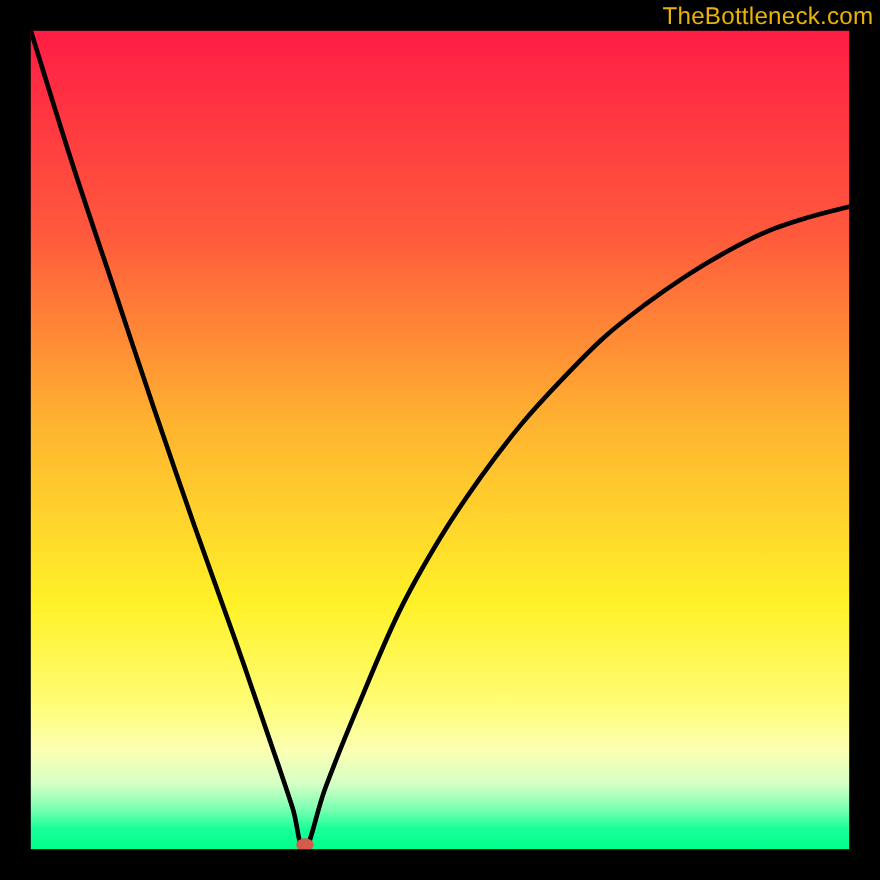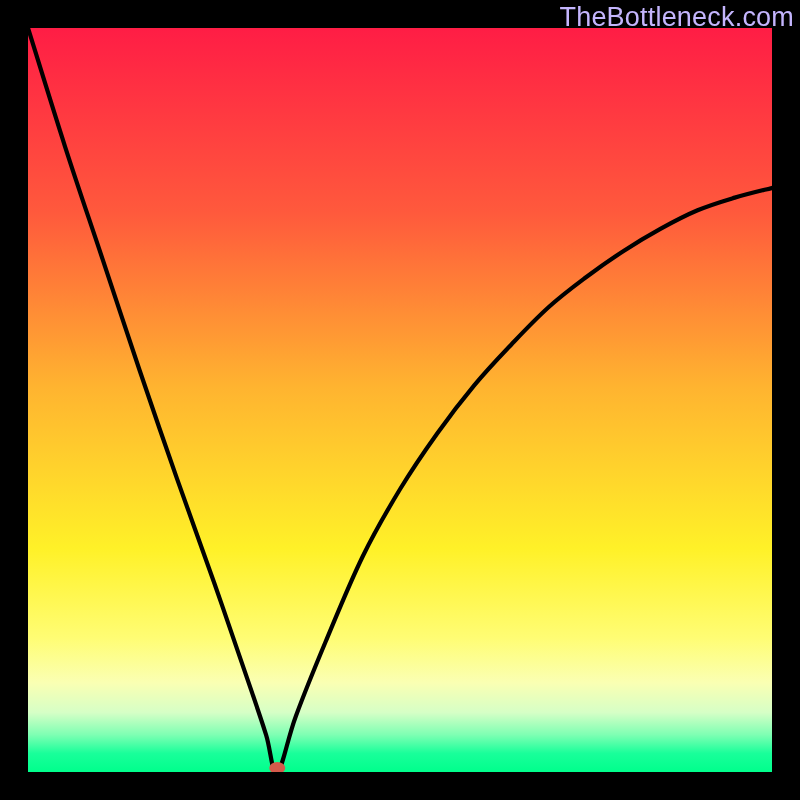--- a/index.html
+++ b/index.html
@@ -36,22 +36,22 @@
       #d6ffc6 92%,
       #7effb3 95%,
       #19ff9a 97.5%,
       #00ff8c 100%
     );
   }
   .watermark {
     position: absolute;
     top: 2px;
     right: 6px;
-    color: #c4b5fd;
-    font-size: 27px;
+    color: #eab308;
+    font-size: 22px;
     font-weight: 500;
     letter-spacing: 0.2px;
     user-select: none;
   }
   svg.curve {
     position: absolute;
     top: 0;
     left: 0;
   }
 </style>

